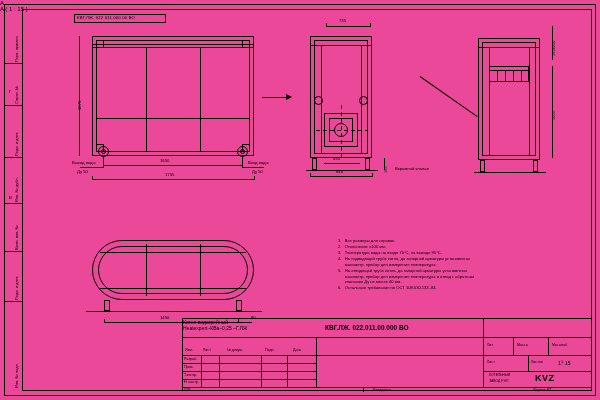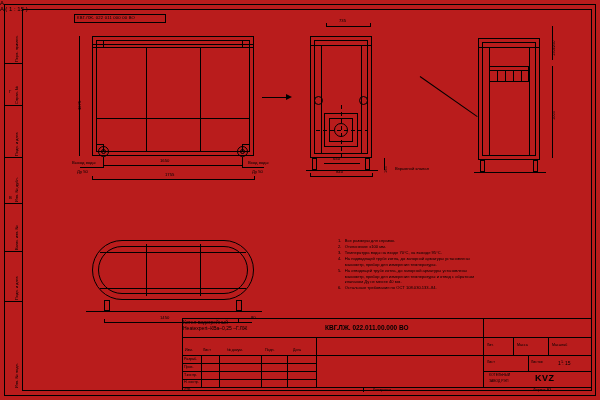--- a/index.html
+++ b/index.html
@@ -1,17 +1,17 @@
 <!DOCTYPE html>
 <html><head>
 <meta charset="utf-8">
 <style>
   html,body{margin:0;padding:0;background:#ffffff;}
   body{width:600px;height:400px;overflow:hidden;font-family:"Liberation Sans",sans-serif;color:#000;}
-  .sheet{position:relative;width:600px;height:400px;background:#b91c1c;}
+  .sheet{position:relative;width:600px;height:400px;background:#ec4899;}
   .frame-outer{position:absolute;left:4px;top:4px;width:592px;height:392px;border:1px solid #000;box-sizing:border-box;}
   .frame-inner{position:absolute;left:22px;top:9px;width:570px;height:382px;border:1px solid #000;box-sizing:border-box;}
   .ln{position:absolute;background:#000;}
   .h{height:1px;}
   .v{width:1px;}
   .txt{position:absolute;font-size:4.2px;line-height:1.15;white-space:pre;}
   .txt6{font-size:5px;}
   .txt7{font-size:6px;}
   .vert{transform-origin:0 0;transform:rotate(-90deg);}
   

